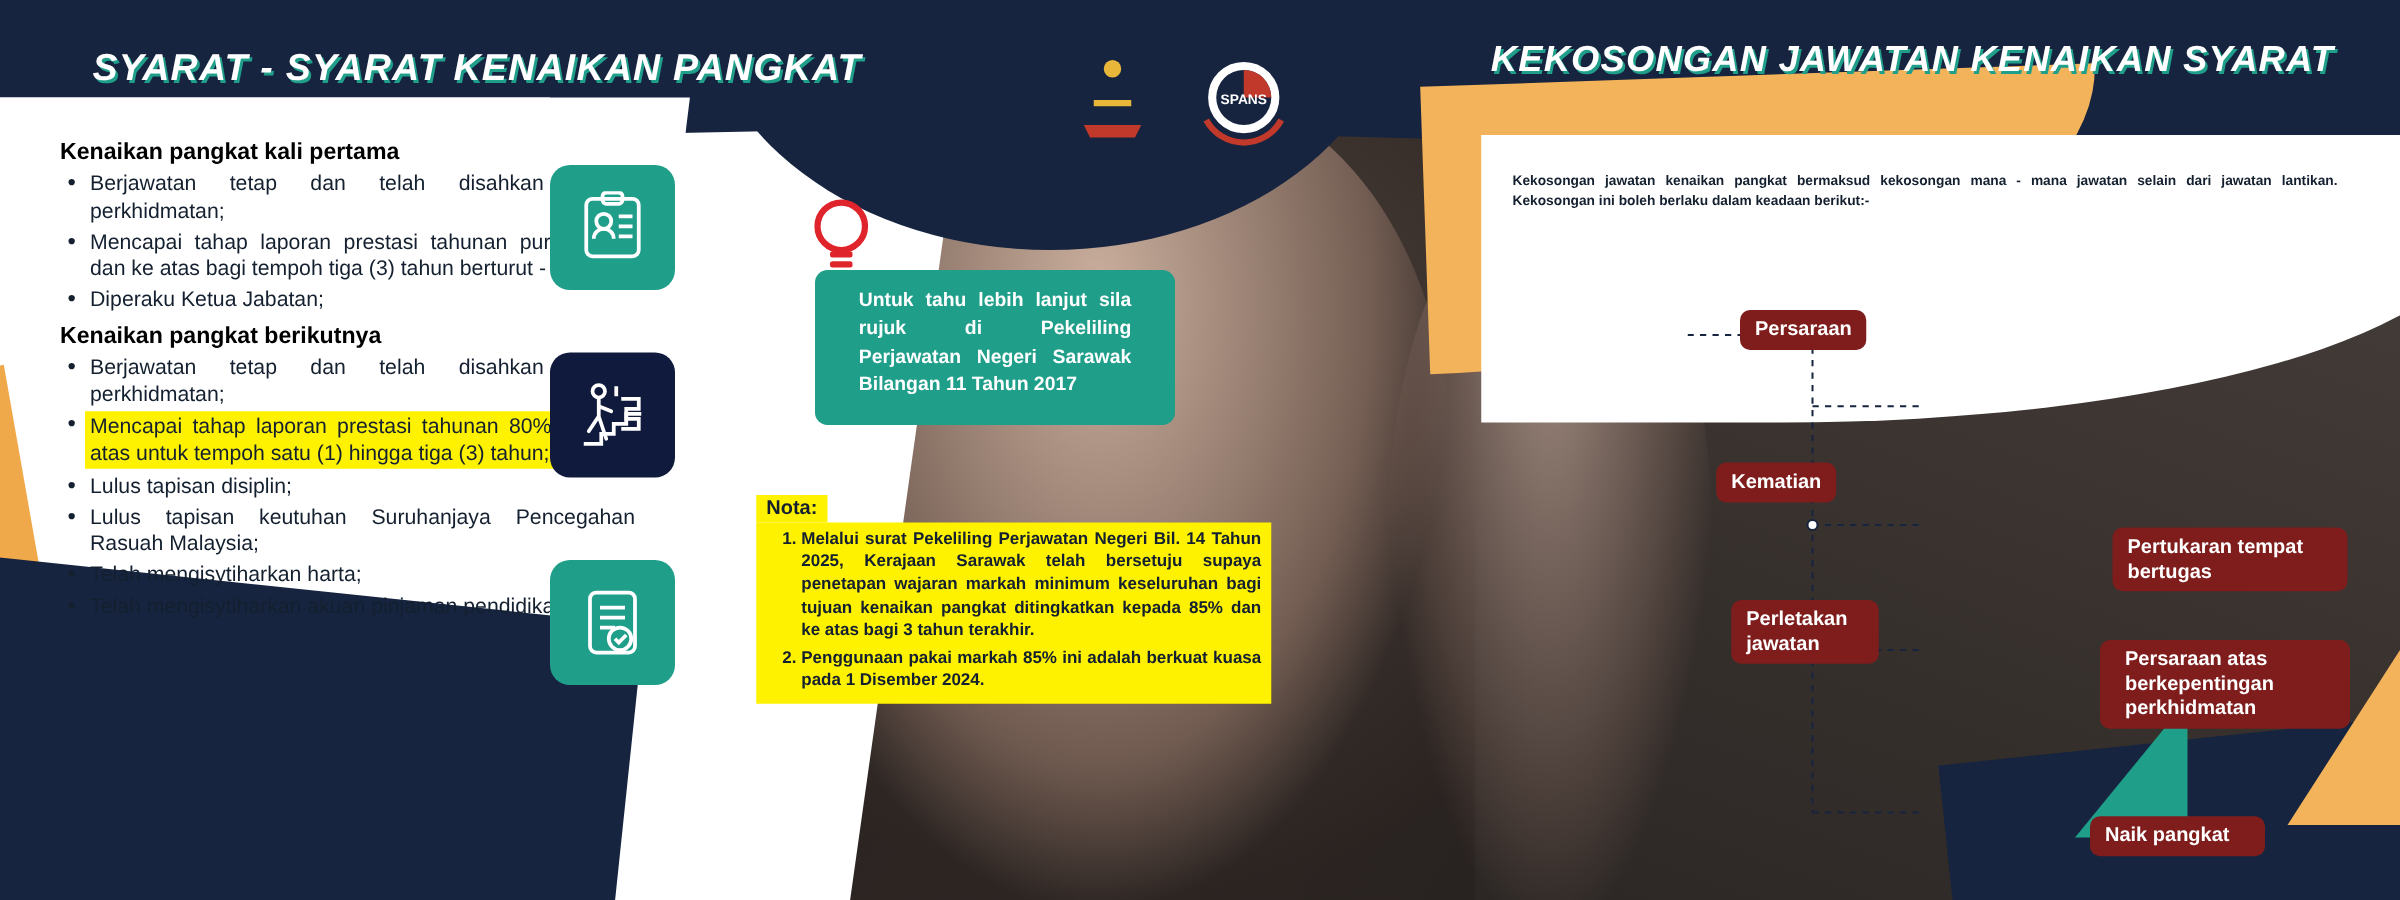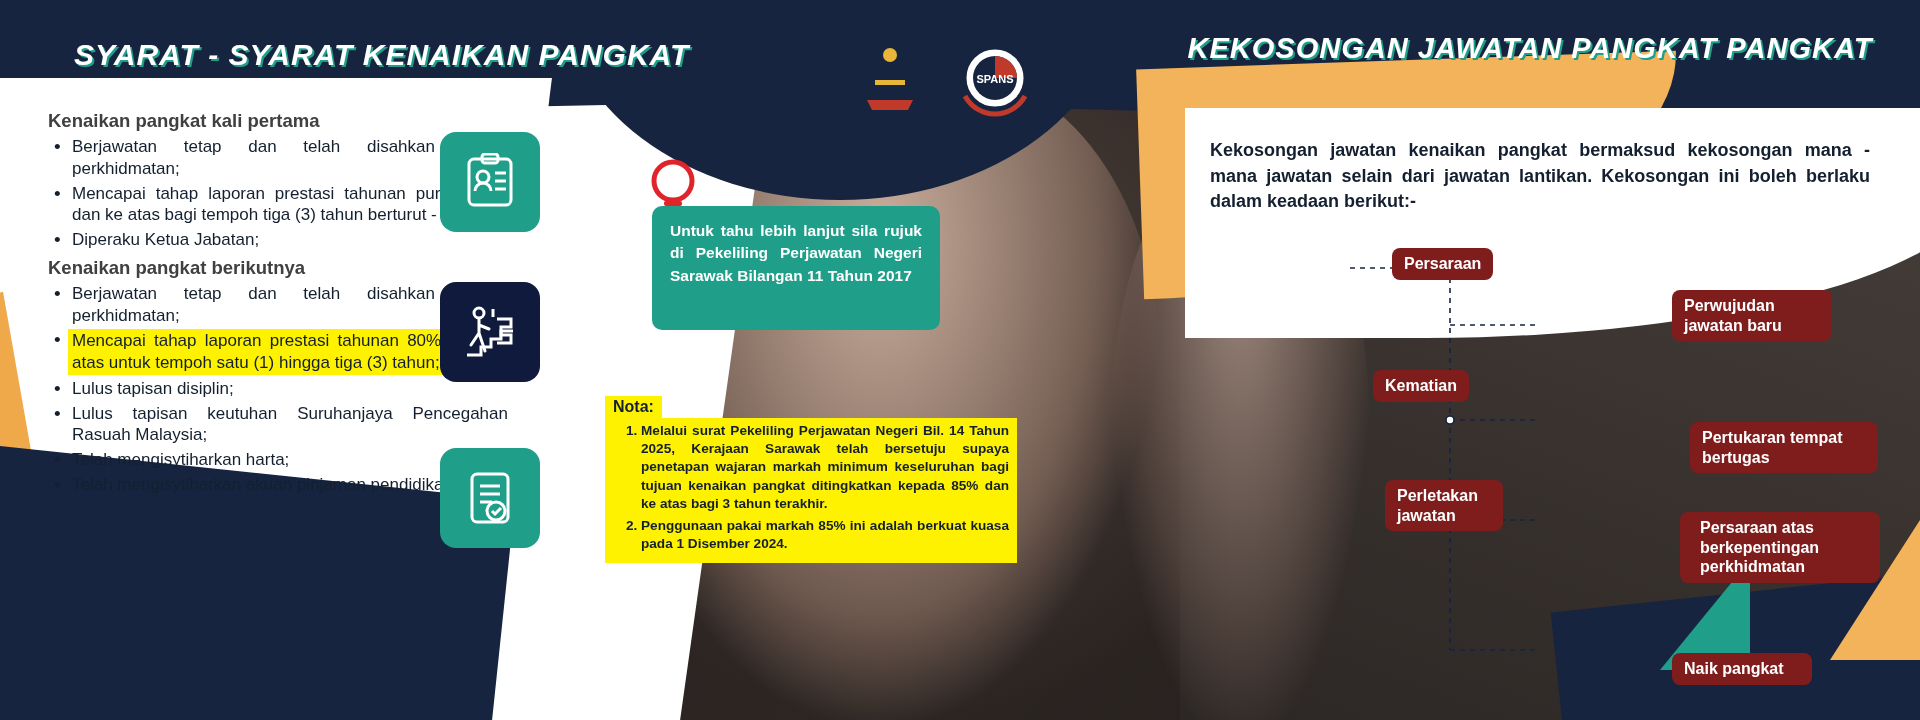--- a/index.html
+++ b/index.html
@@ -127,21 +127,21 @@
     text-shadow: 2px 2px 0 #1f9e8a;
   }
 
   
   .crest { position: absolute; left: 845px; top: 22px; width: 90px; height: 95px; }
   .spans-logo { position: absolute; left: 955px; top: 38px; width: 80px; height: 80px; }
 
   
   .left-col { position: absolute; left: 38px; top: 104px; width: 470px; }
   .sec-head {
-    color: #404040; font-weight: bold; font-size: 18.5px; margin: 6px 0 4px 10px;
+    color: #000000; font-weight: bold; font-size: 18.5px; margin: 6px 0 4px 10px;
   }
   ul.bullets { margin: 0 0 2px 0; padding-left: 30px; list-style: none; }
   ul.bullets li {
     position: relative; font-size: 17px; line-height: 1.28; color: #14202f;
     margin-bottom: 3px; text-align: justify; padding-left: 4px;
   }
   ul.bullets li::before {
     content: "•"; position: absolute; left: -14px; top: -1px; font-size: 19px; color: #14202f;
   }
   li.hl-li { background: #fff200; padding: 1px 4px 1px 4px; }
@@ -151,41 +151,41 @@
     position: absolute; width: 100px; height: 100px; border-radius: 16px;
     display: flex; align-items: center; justify-content: center;
   }
   .tile-1 { left: 440px; top: 132px; background: #1f9e8a; }
   .tile-2 { left: 440px; top: 282px; background: #101a3c; }
   .tile-3 { left: 440px; top: 448px; background: #1f9e8a; }
 
   
   .bulb { position: absolute; left: 645px; top: 155px; width: 56px; height: 70px; }
   .tip-box {
-    position: absolute; left: 652px; top: 206px; width: 288px; height: 124px;
-    background: #1f9e8a; border-radius: 10px; padding: 14px 18px;
+    position: absolute; left: 652px; top: 216px; width: 288px; height: 124px;
+    background: #1f9e8a; border-radius: 10px; padding: 14px 35px;
     color: #ffffff; font-size: 15.5px; line-height: 1.45; text-align: justify; font-weight: bold;
   }
 
   
   .nota-label {
     position: absolute; left: 605px; top: 396px;
     background: #fff200; font-weight: bold; font-size: 16px; color: #14202f; padding: 2px 8px;
   }
   .nota-box {
     position: absolute; left: 605px; top: 418px; width: 412px;
     background: #fff200; padding: 4px 8px 6px 18px;
   }
   .nota-box ol { margin: 0; padding-left: 18px; }
   .nota-box li { font-size: 13.6px; line-height: 1.34; color: #14202f; text-align: justify; margin-bottom: 4px; font-weight: bold; }
 
   
   .right-intro {
     position: absolute; left: 1210px; top: 138px; width: 660px;
-    font-size: 18px; line-height: 1.42; color: #14202f; font-weight: bold; text-align: justify;
+    font-size: 11px; line-height: 1.42; color: #14202f; font-weight: bold; text-align: justify;
   }
   .chip {
     position: absolute; background: #7f1d1d; color: #ffffff; font-weight: bold;
     border-radius: 8px; padding: 6px 12px; font-size: 16px; line-height: 1.22;
   }
   .connector { position: absolute; left: 1350px; top: 230px; width: 540px; height: 460px; pointer-events: none; }
 </style>
 </head>
 <body>
 
@@ -225,21 +225,21 @@
 
   <svg class="spans-logo" viewBox="0 0 80 80">
     <circle cx="40" cy="40" r="30" fill="#ffffff" stroke="#16243f" stroke-width="3"></circle>
     <circle cx="40" cy="40" r="22" fill="#16243f"></circle>
     <path d="M40 18 A22 22 0 0 1 62 40 L40 40 Z" fill="#c0392b"></path>
     <path d="M10 58 a34 34 0 0 0 60 0" fill="none" stroke="#c0392b" stroke-width="5"></path>
     <text x="40" y="45" font-size="11" font-family="Liberation Sans, sans-serif" font-weight="bold" fill="#ffffff" text-anchor="middle">SPANS</text>
   </svg>
 
   <div class="title-left">SYARAT - SYARAT KENAIKAN PANGKAT</div>
-  <div class="title-right">KEKOSONGAN JAWATAN PANGKAT PANGKAT</div>
+  <div class="title-right">KEKOSONGAN JAWATAN KENAIKAN SYARAT</div>
 
   <div class="left-col">
 
     <div class="sec-head">Kenaikan pangkat kali pertama</div>
     <ul class="bullets">
       <li><span>Berjawatan tetap dan telah disahkan dalam perkhidmatan;</span></li>
       <li><span>Mencapai tahap laporan prestasi tahunan purata 80% dan ke atas bagi tempoh tiga (3) tahun berturut - turut;</span></li>
       <li><span>Diperaku Ketua Jabatan;</span></li>
     </ul>
 
@@ -317,18 +317,17 @@
     <line x1="100" y1="420" x2="190" y2="420" stroke="#16243f" stroke-width="1.6" stroke-dasharray="5 5"></line>
     <circle cx="100" cy="38" r="4" fill="#ffffff" stroke="#16243f" stroke-width="1.6"></circle>
     <circle cx="100" cy="190" r="4" fill="#ffffff" stroke="#16243f" stroke-width="1.6"></circle>
     <circle cx="100" cy="290" r="4" fill="#ffffff" stroke="#16243f" stroke-width="1.6"></circle>
   </svg>
 
   <div class="chip" style="left:1392px; top:248px;">Persaraan</div>
   <div class="chip" style="left:1373px; top:370px;text-align:right;">Kematian</div>
   <div class="chip" style="left:1385px; top:480px; width:118px;">Perletakan jawatan</div>
 
-  <div class="chip" style="left:1672px; top:290px; width:160px;">Perwujudan jawatan baru</div>
   <div class="chip" style="left:1690px; top:422px; width:188px;">Pertukaran tempat bertugas</div>
   <div class="chip" style="left:1680px; top:512px; width:200px;padding-left:20px;">Persaraan atas berkepentingan perkhidmatan</div>
   <div class="chip" style="left:1672px; top:653px; width:140px;">Naik pangkat</div>
 
 </div>
 
 </body></html>

